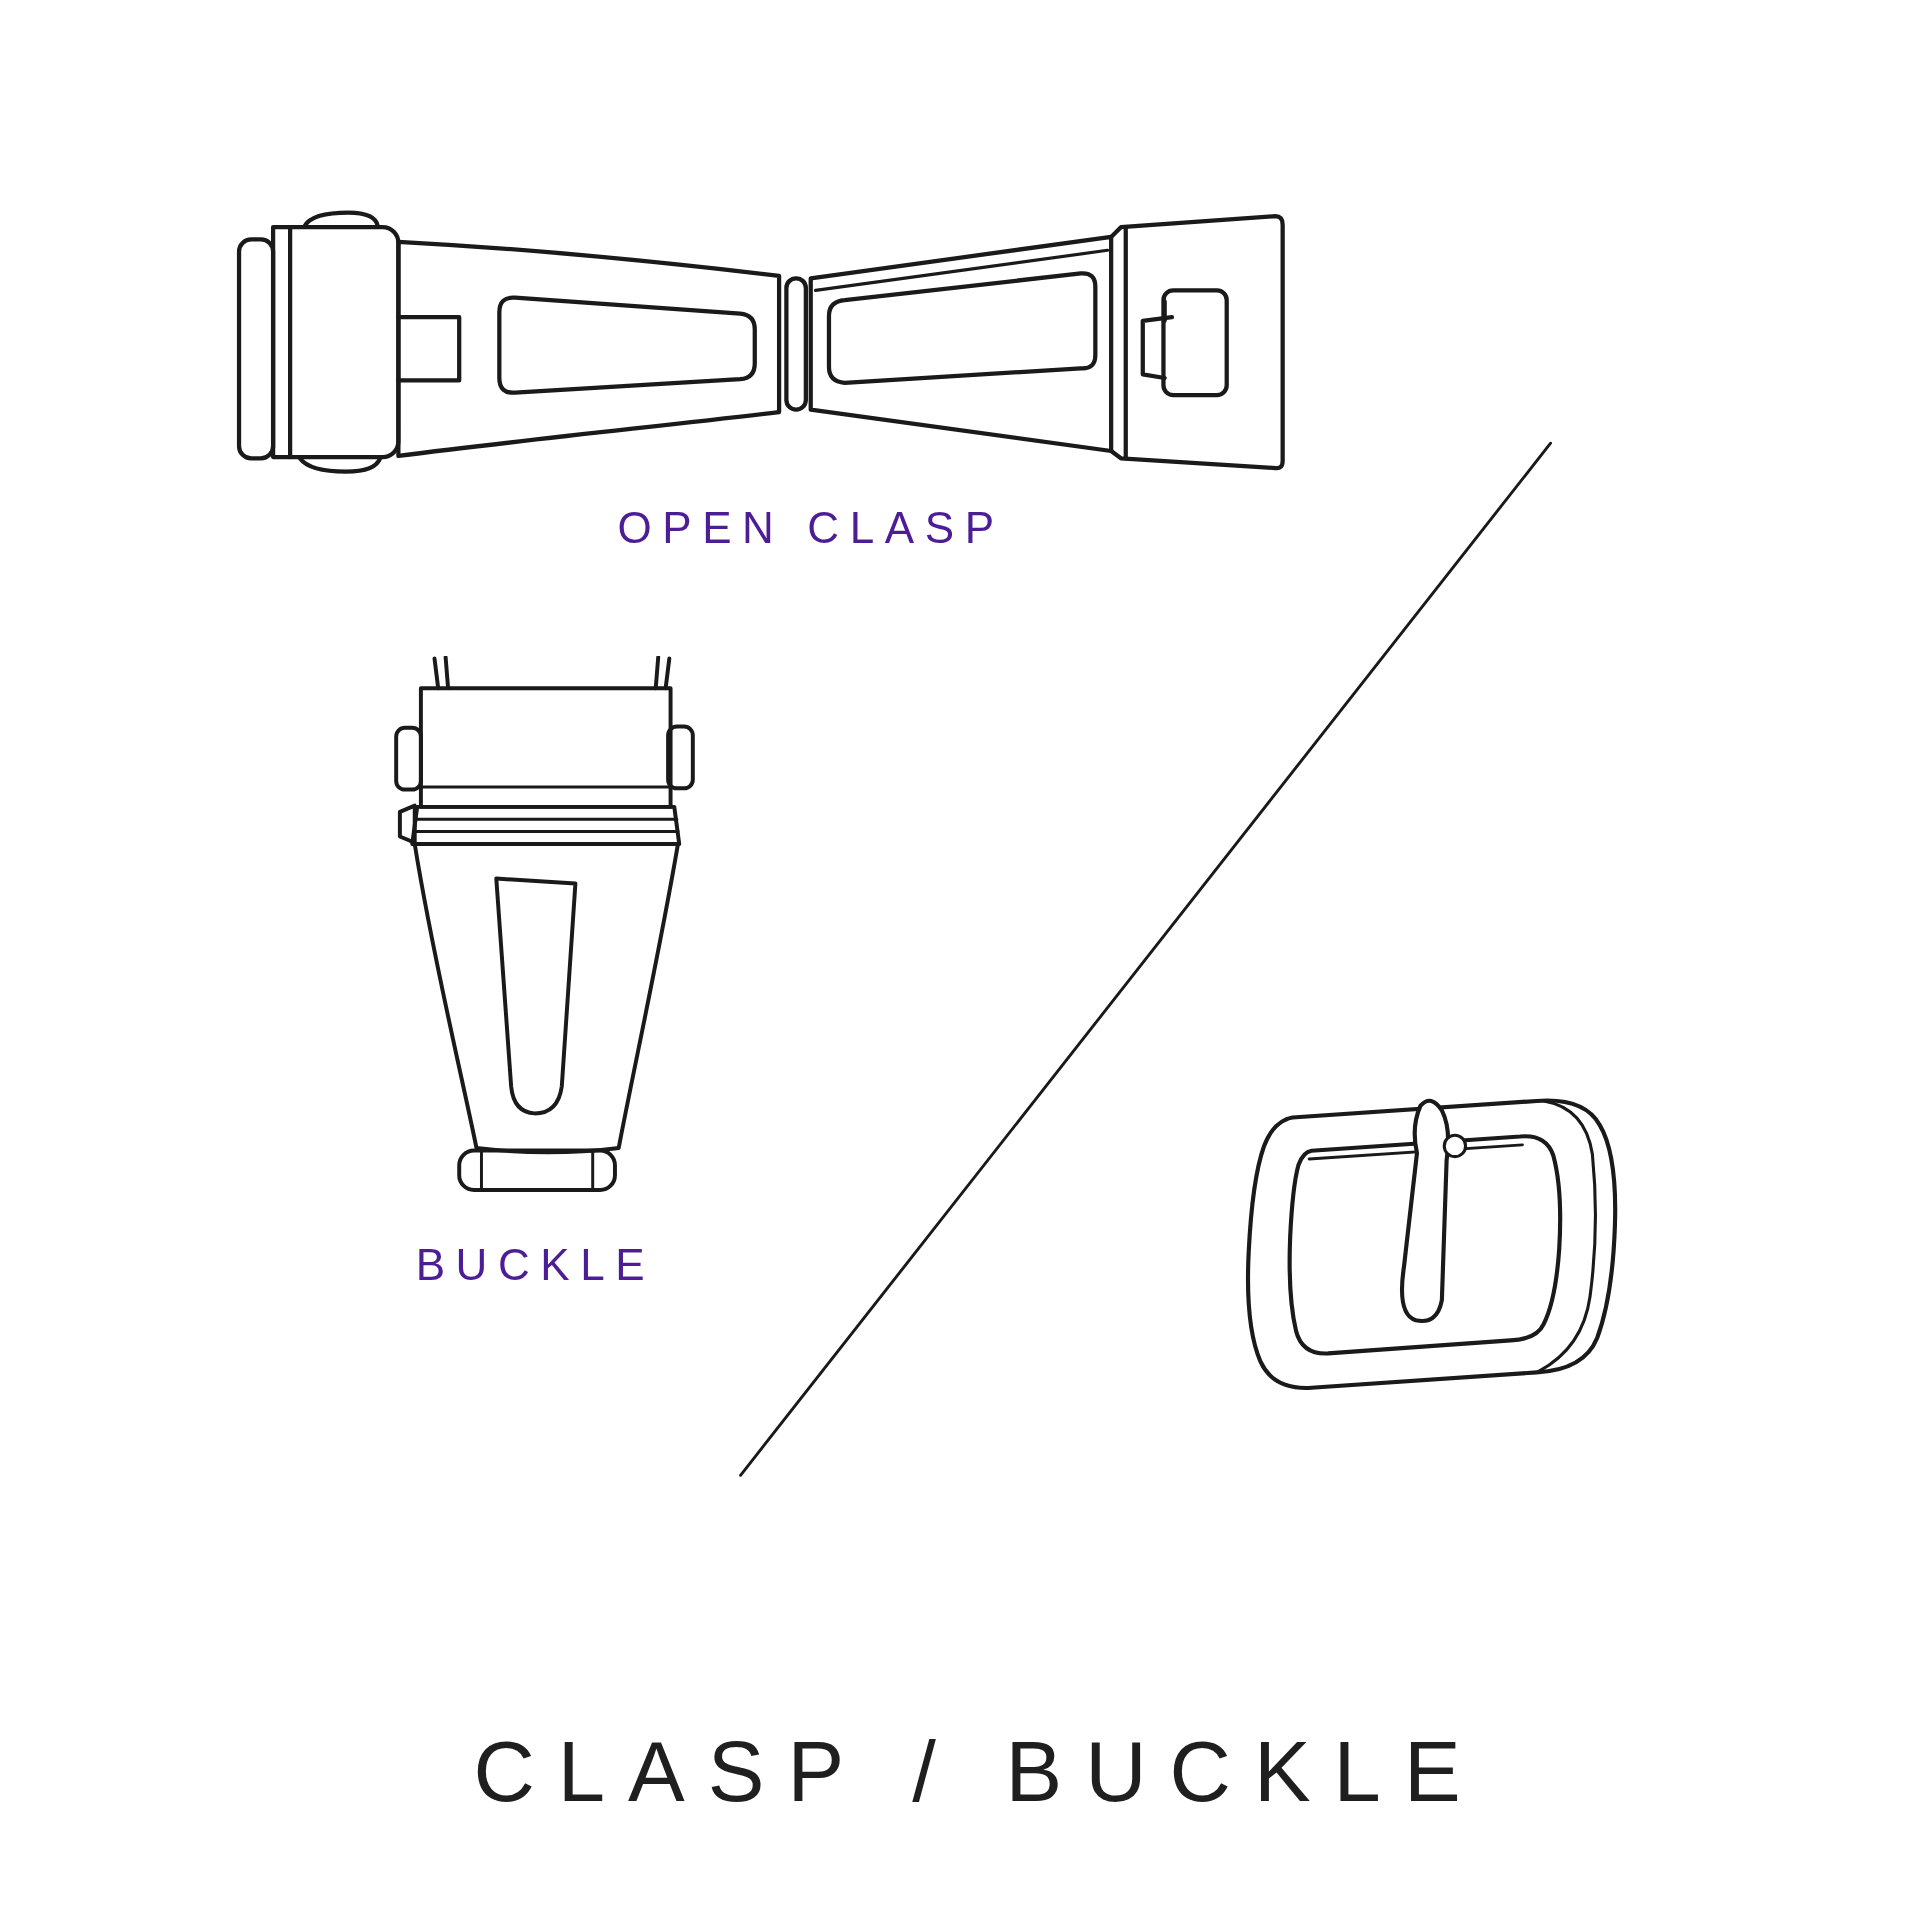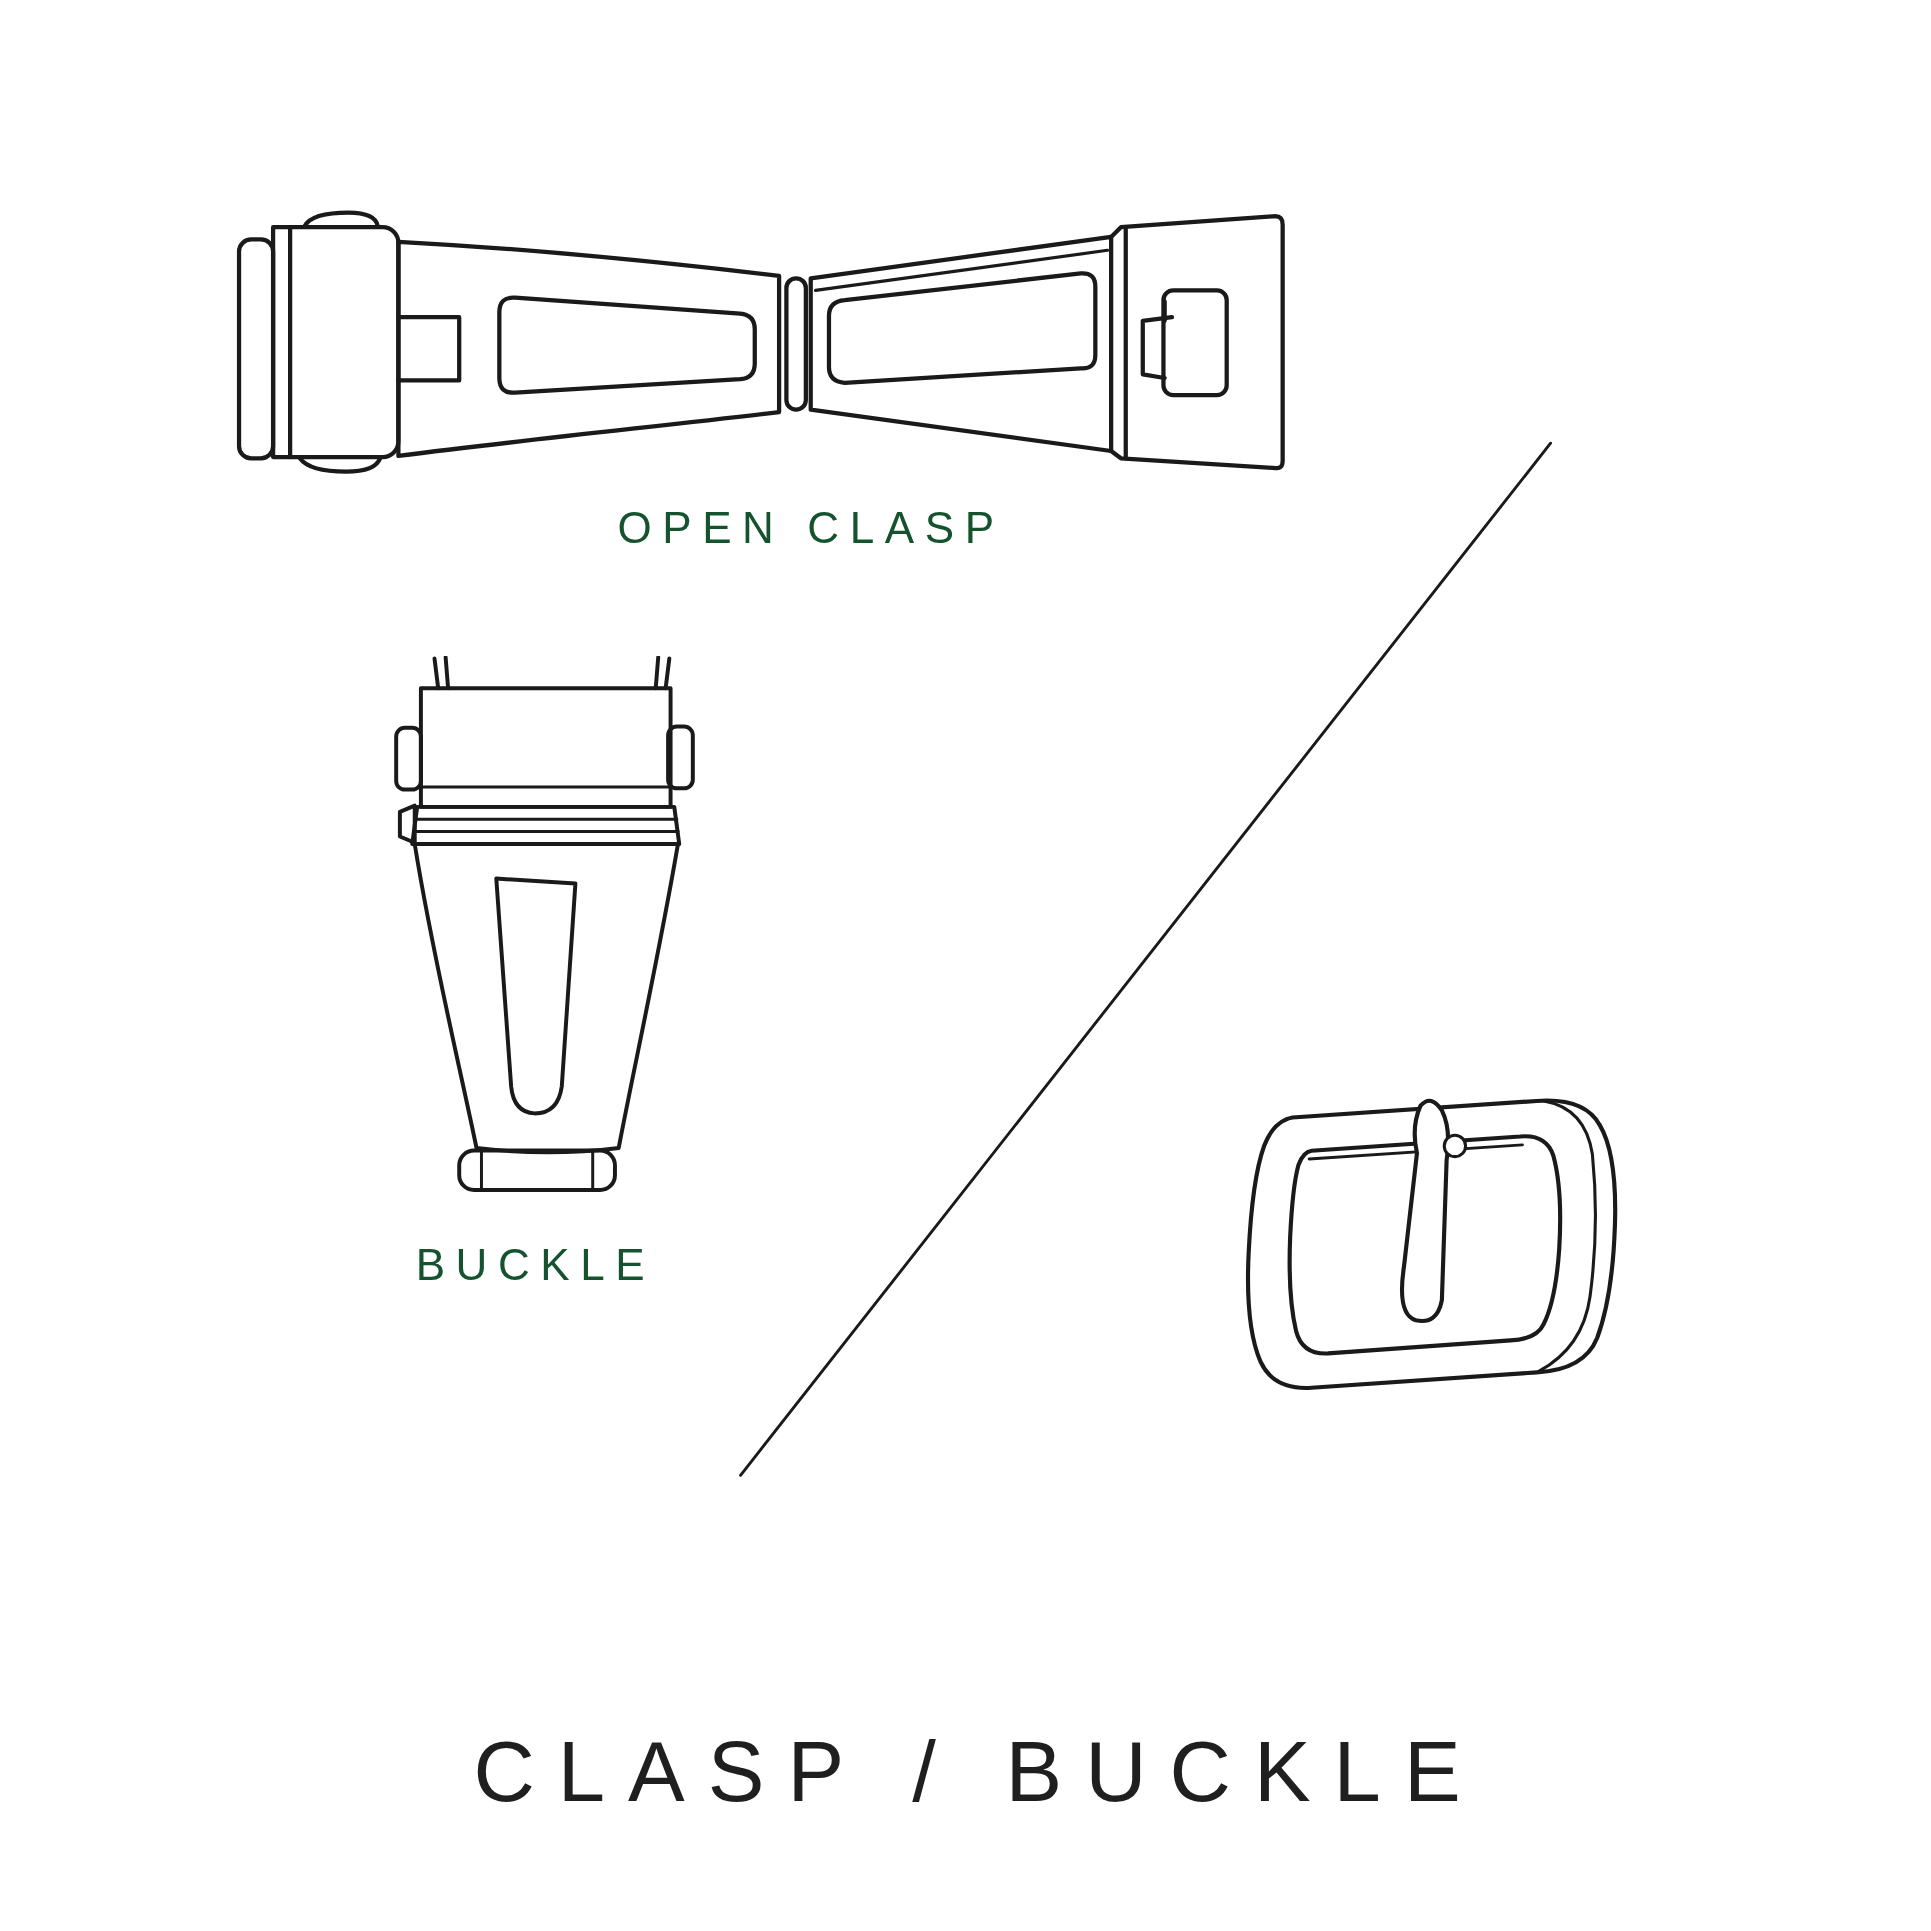--- a/index.html
+++ b/index.html
@@ -18,21 +18,21 @@
   .fig {
     position: absolute;
   }
   .fig svg {
     display: block;
     width: 100%;
     height: 100%;
   }
   .caption {
     position: absolute;
-    color: #14532d;
+    color: #4c1d95;
     font-weight: 500;
     text-align: center;
     letter-spacing: 10.6px;
     font-size: 44px;
     line-height: 1.1;
     white-space: nowrap;
   }
   .title {
     position: absolute;
     left: 0;

